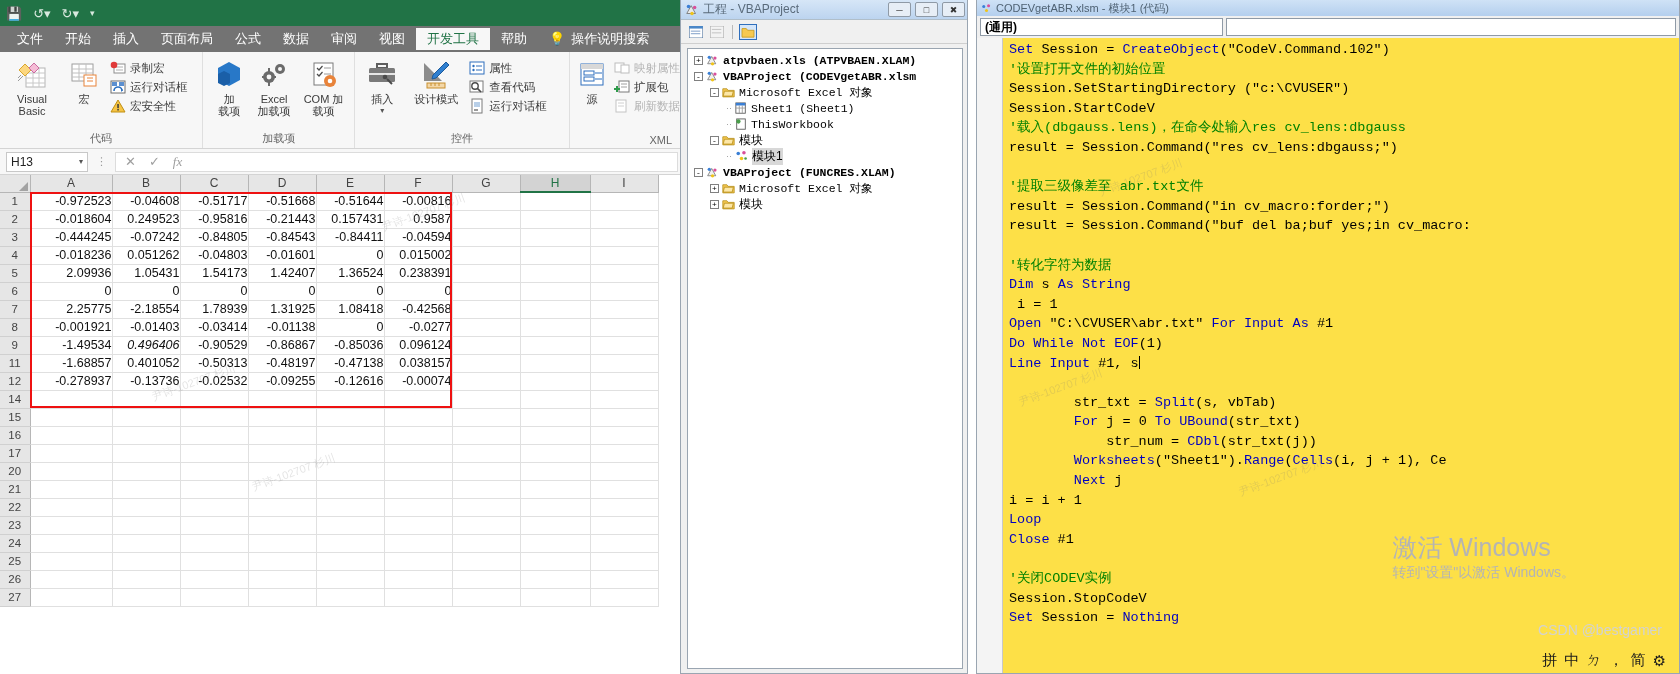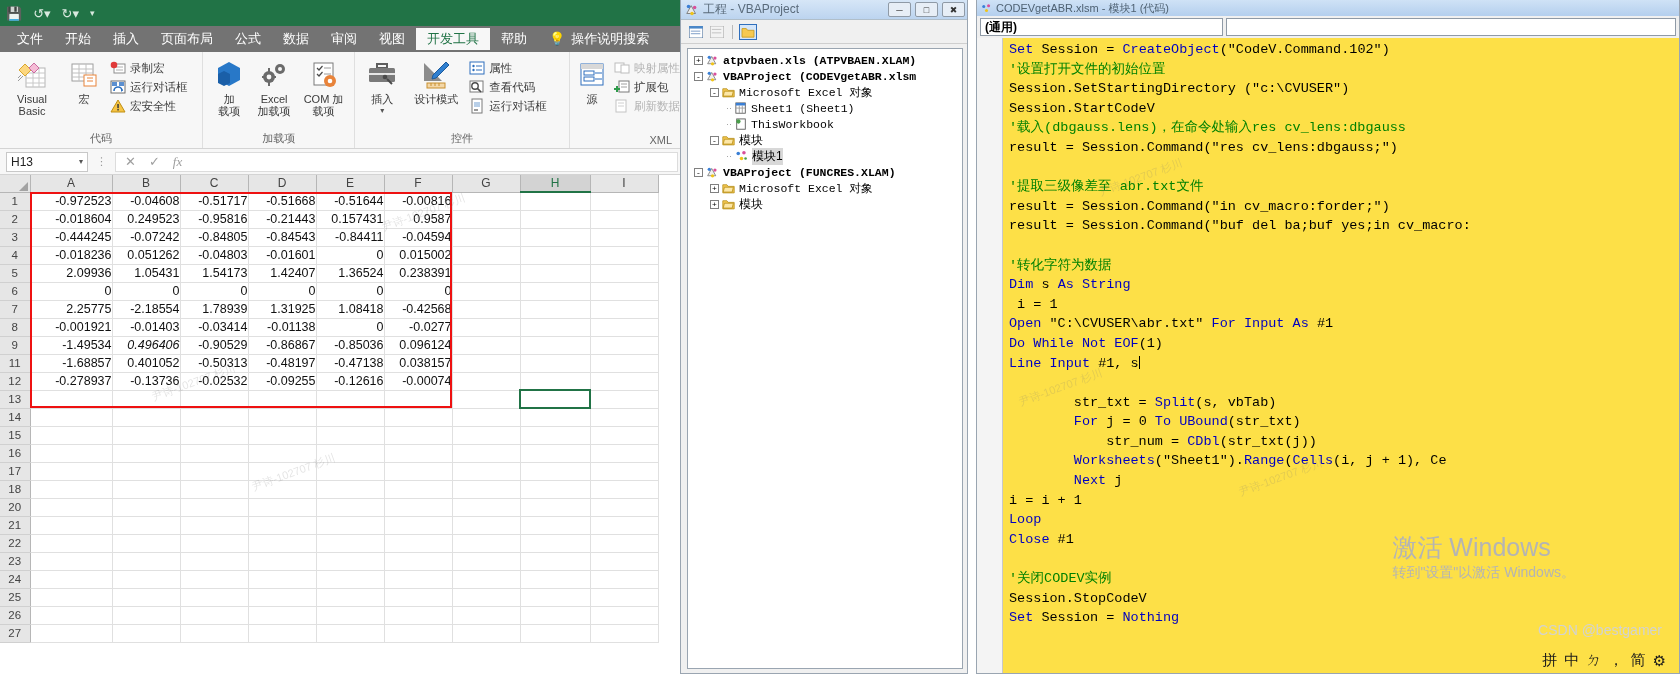--- a/index.html
+++ b/index.html
@@ -619,32 +619,20 @@
             <td class="cell" style="width: 68px;">-0.13736</td>
             <td class="cell" style="width: 68px;">-0.02532</td>
             <td class="cell" style="width: 68px;">-0.09255</td>
             <td class="cell" style="width: 68px;">-0.12616</td>
             <td class="cell" style="width: 68px;">-0.00074</td>
             <td class="cell" style="width: 68px;"></td>
             <td class="cell" style="width: 70px;"></td>
             <td class="cell" style="width: 68px;"></td>
           </tr>
           <tr>
-            <th class="rowhead">13</th>
-            <td class="cell" style="width: 82px;"></td>
-            <td class="cell" style="width: 68px;"></td>
-            <td class="cell" style="width: 68px;"></td>
-            <td class="cell" style="width: 68px;"></td>
-            <td class="cell" style="width: 68px;"></td>
-            <td class="cell" style="width: 68px;"></td>
-            <td class="cell" style="width: 68px;"></td>
-            <td class="cell selected" style="width: 70px;"></td>
-            <td class="cell" style="width: 68px;"></td>
-          </tr>
-          <tr>
             <th class="rowhead">14</th>
             <td class="cell" style="width: 82px;"></td>
             <td class="cell" style="width: 68px;"></td>
             <td class="cell" style="width: 68px;"></td>
             <td class="cell" style="width: 68px;"></td>
             <td class="cell" style="width: 68px;"></td>
             <td class="cell" style="width: 68px;"></td>
             <td class="cell" style="width: 68px;"></td>
             <td class="cell" style="width: 70px;"></td>
             <td class="cell" style="width: 68px;"></td>
@@ -668,32 +656,20 @@
             <td class="cell" style="width: 68px;"></td>
             <td class="cell" style="width: 68px;"></td>
             <td class="cell" style="width: 68px;"></td>
             <td class="cell" style="width: 68px;"></td>
             <td class="cell" style="width: 68px;"></td>
             <td class="cell" style="width: 70px;"></td>
             <td class="cell" style="width: 68px;"></td>
           </tr>
           <tr>
             <th class="rowhead">17</th>
-            <td class="cell" style="width: 82px;"></td>
-            <td class="cell" style="width: 68px;"></td>
-            <td class="cell" style="width: 68px;"></td>
-            <td class="cell" style="width: 68px;"></td>
-            <td class="cell" style="width: 68px;"></td>
-            <td class="cell" style="width: 68px;"></td>
-            <td class="cell" style="width: 68px;"></td>
-            <td class="cell" style="width: 70px;"></td>
-            <td class="cell" style="width: 68px;"></td>
-          </tr>
-          <tr>
-            <th class="rowhead">18</th>
             <td class="cell" style="width: 82px;"></td>
             <td class="cell" style="width: 68px;"></td>
             <td class="cell" style="width: 68px;"></td>
             <td class="cell" style="width: 68px;"></td>
             <td class="cell" style="width: 68px;"></td>
             <td class="cell" style="width: 68px;"></td>
             <td class="cell" style="width: 68px;"></td>
             <td class="cell" style="width: 70px;"></td>
             <td class="cell" style="width: 68px;"></td>
           </tr>

